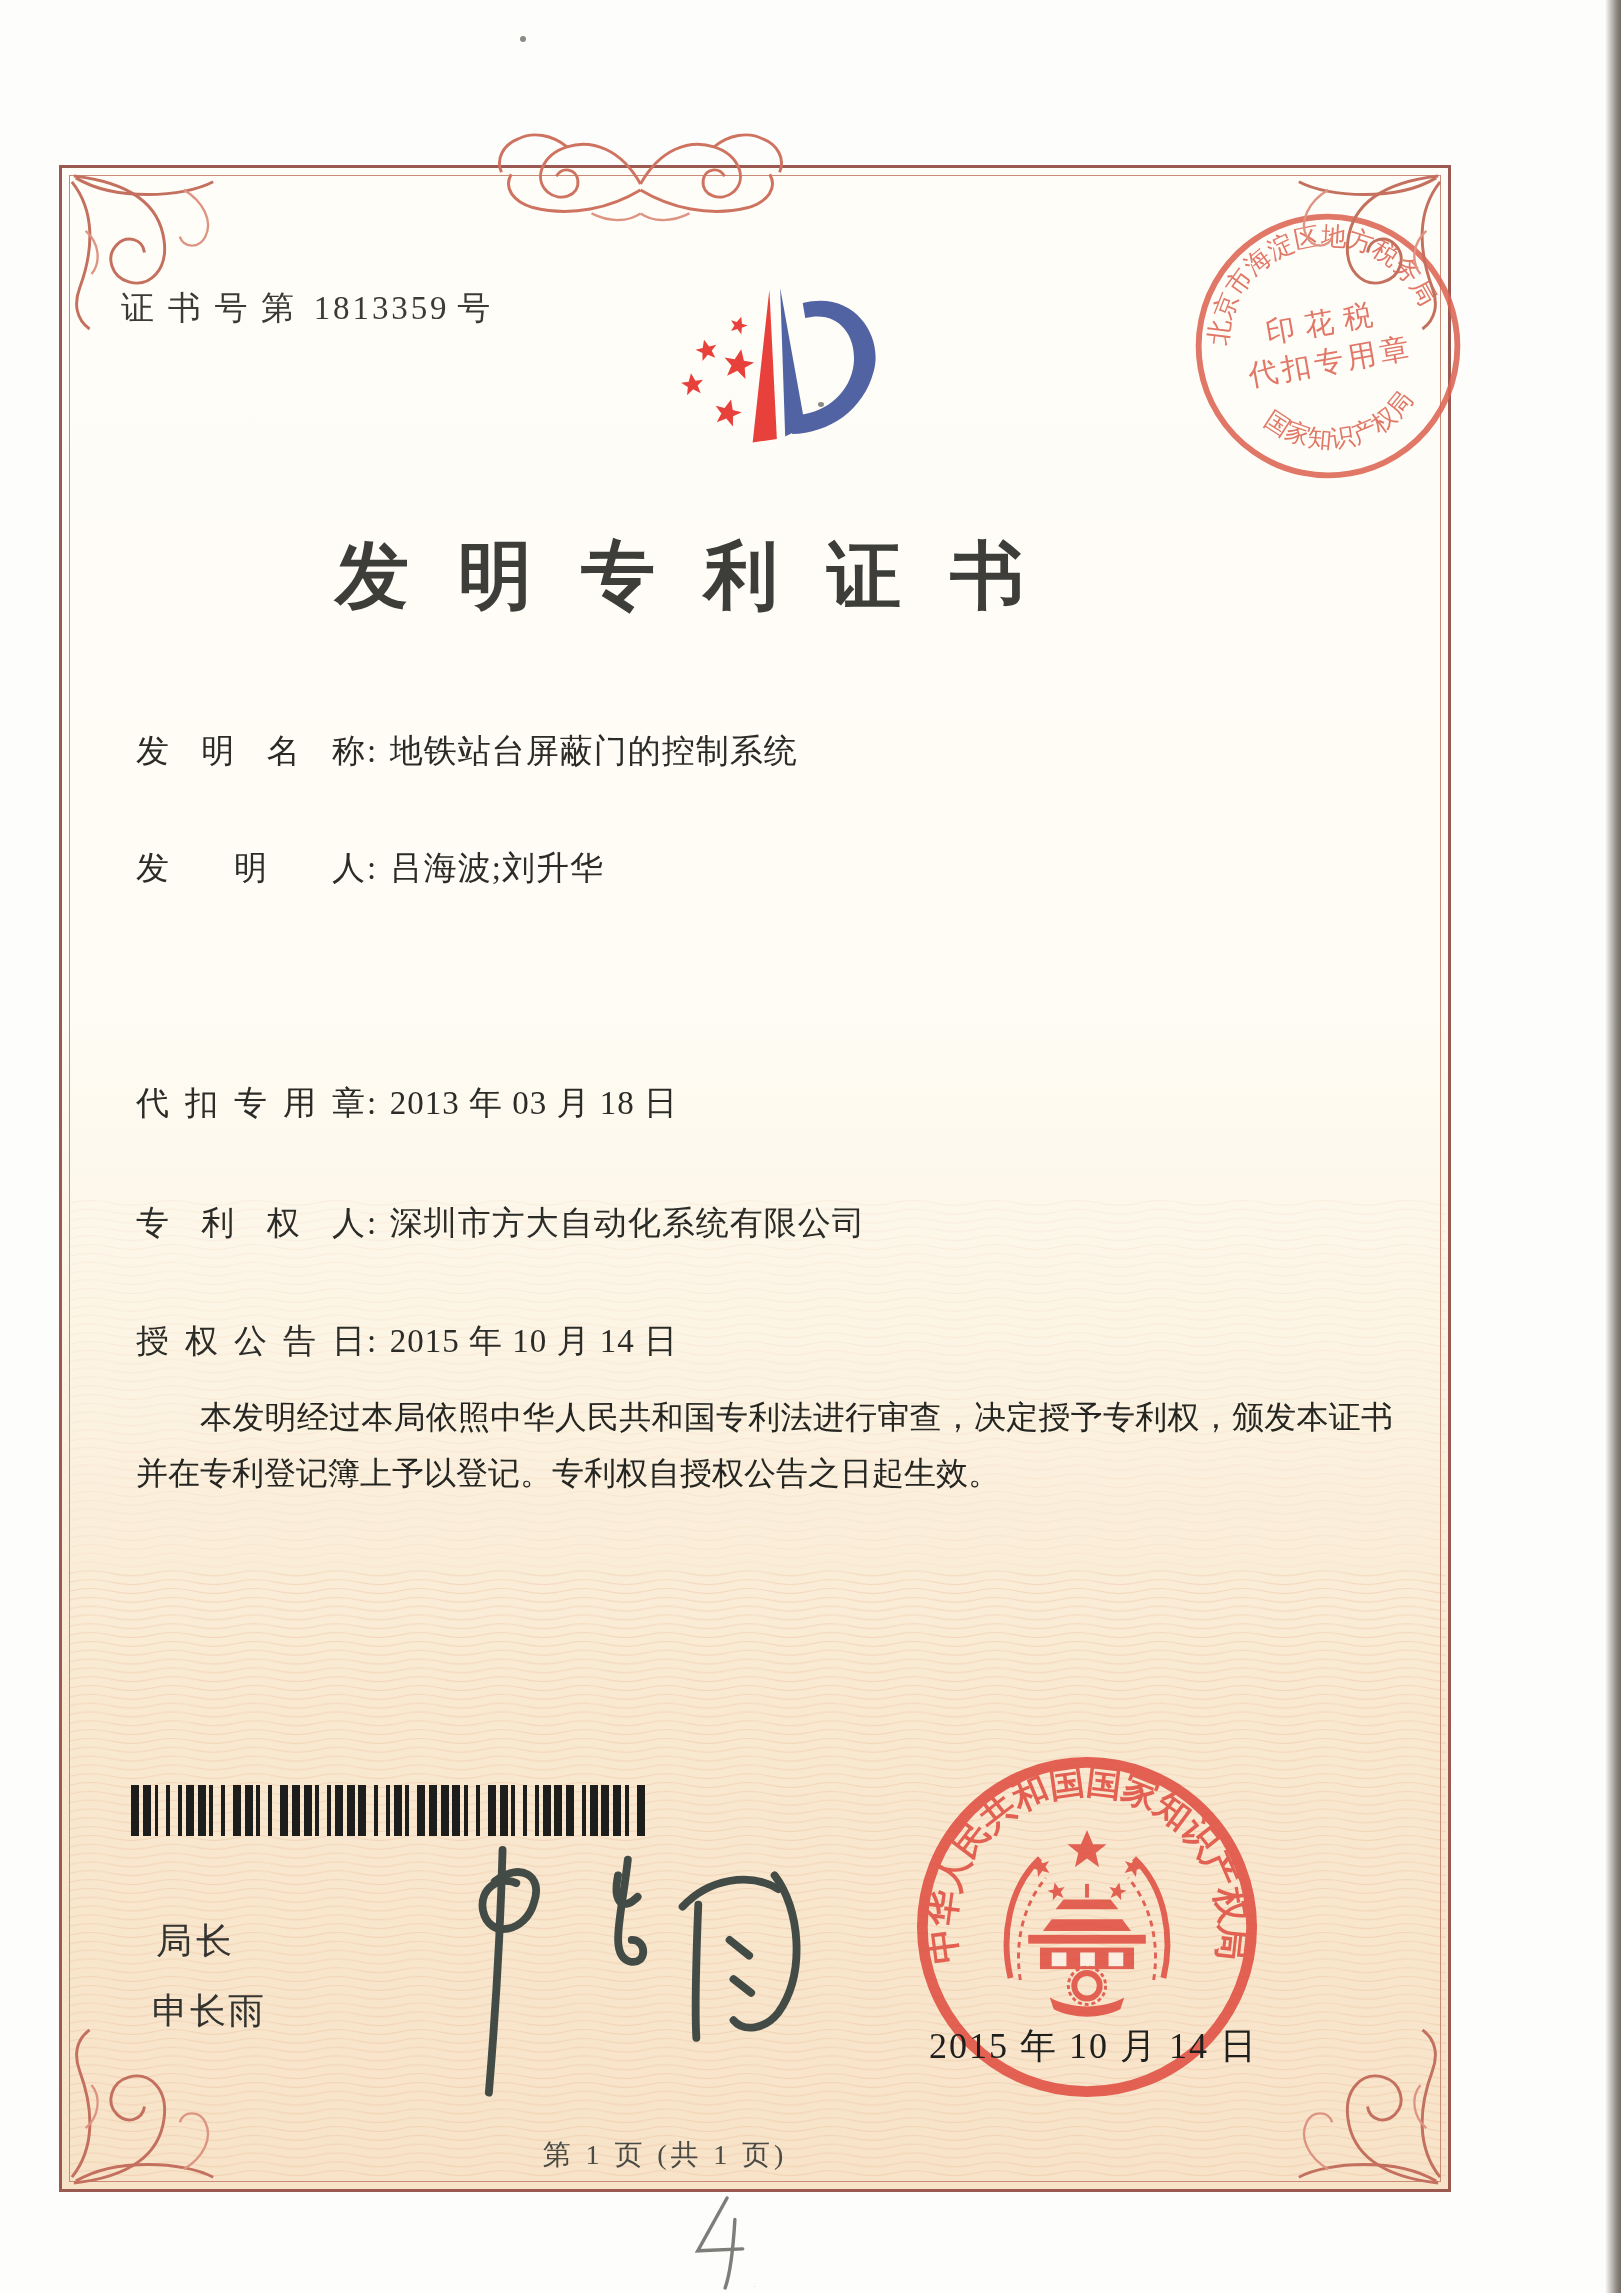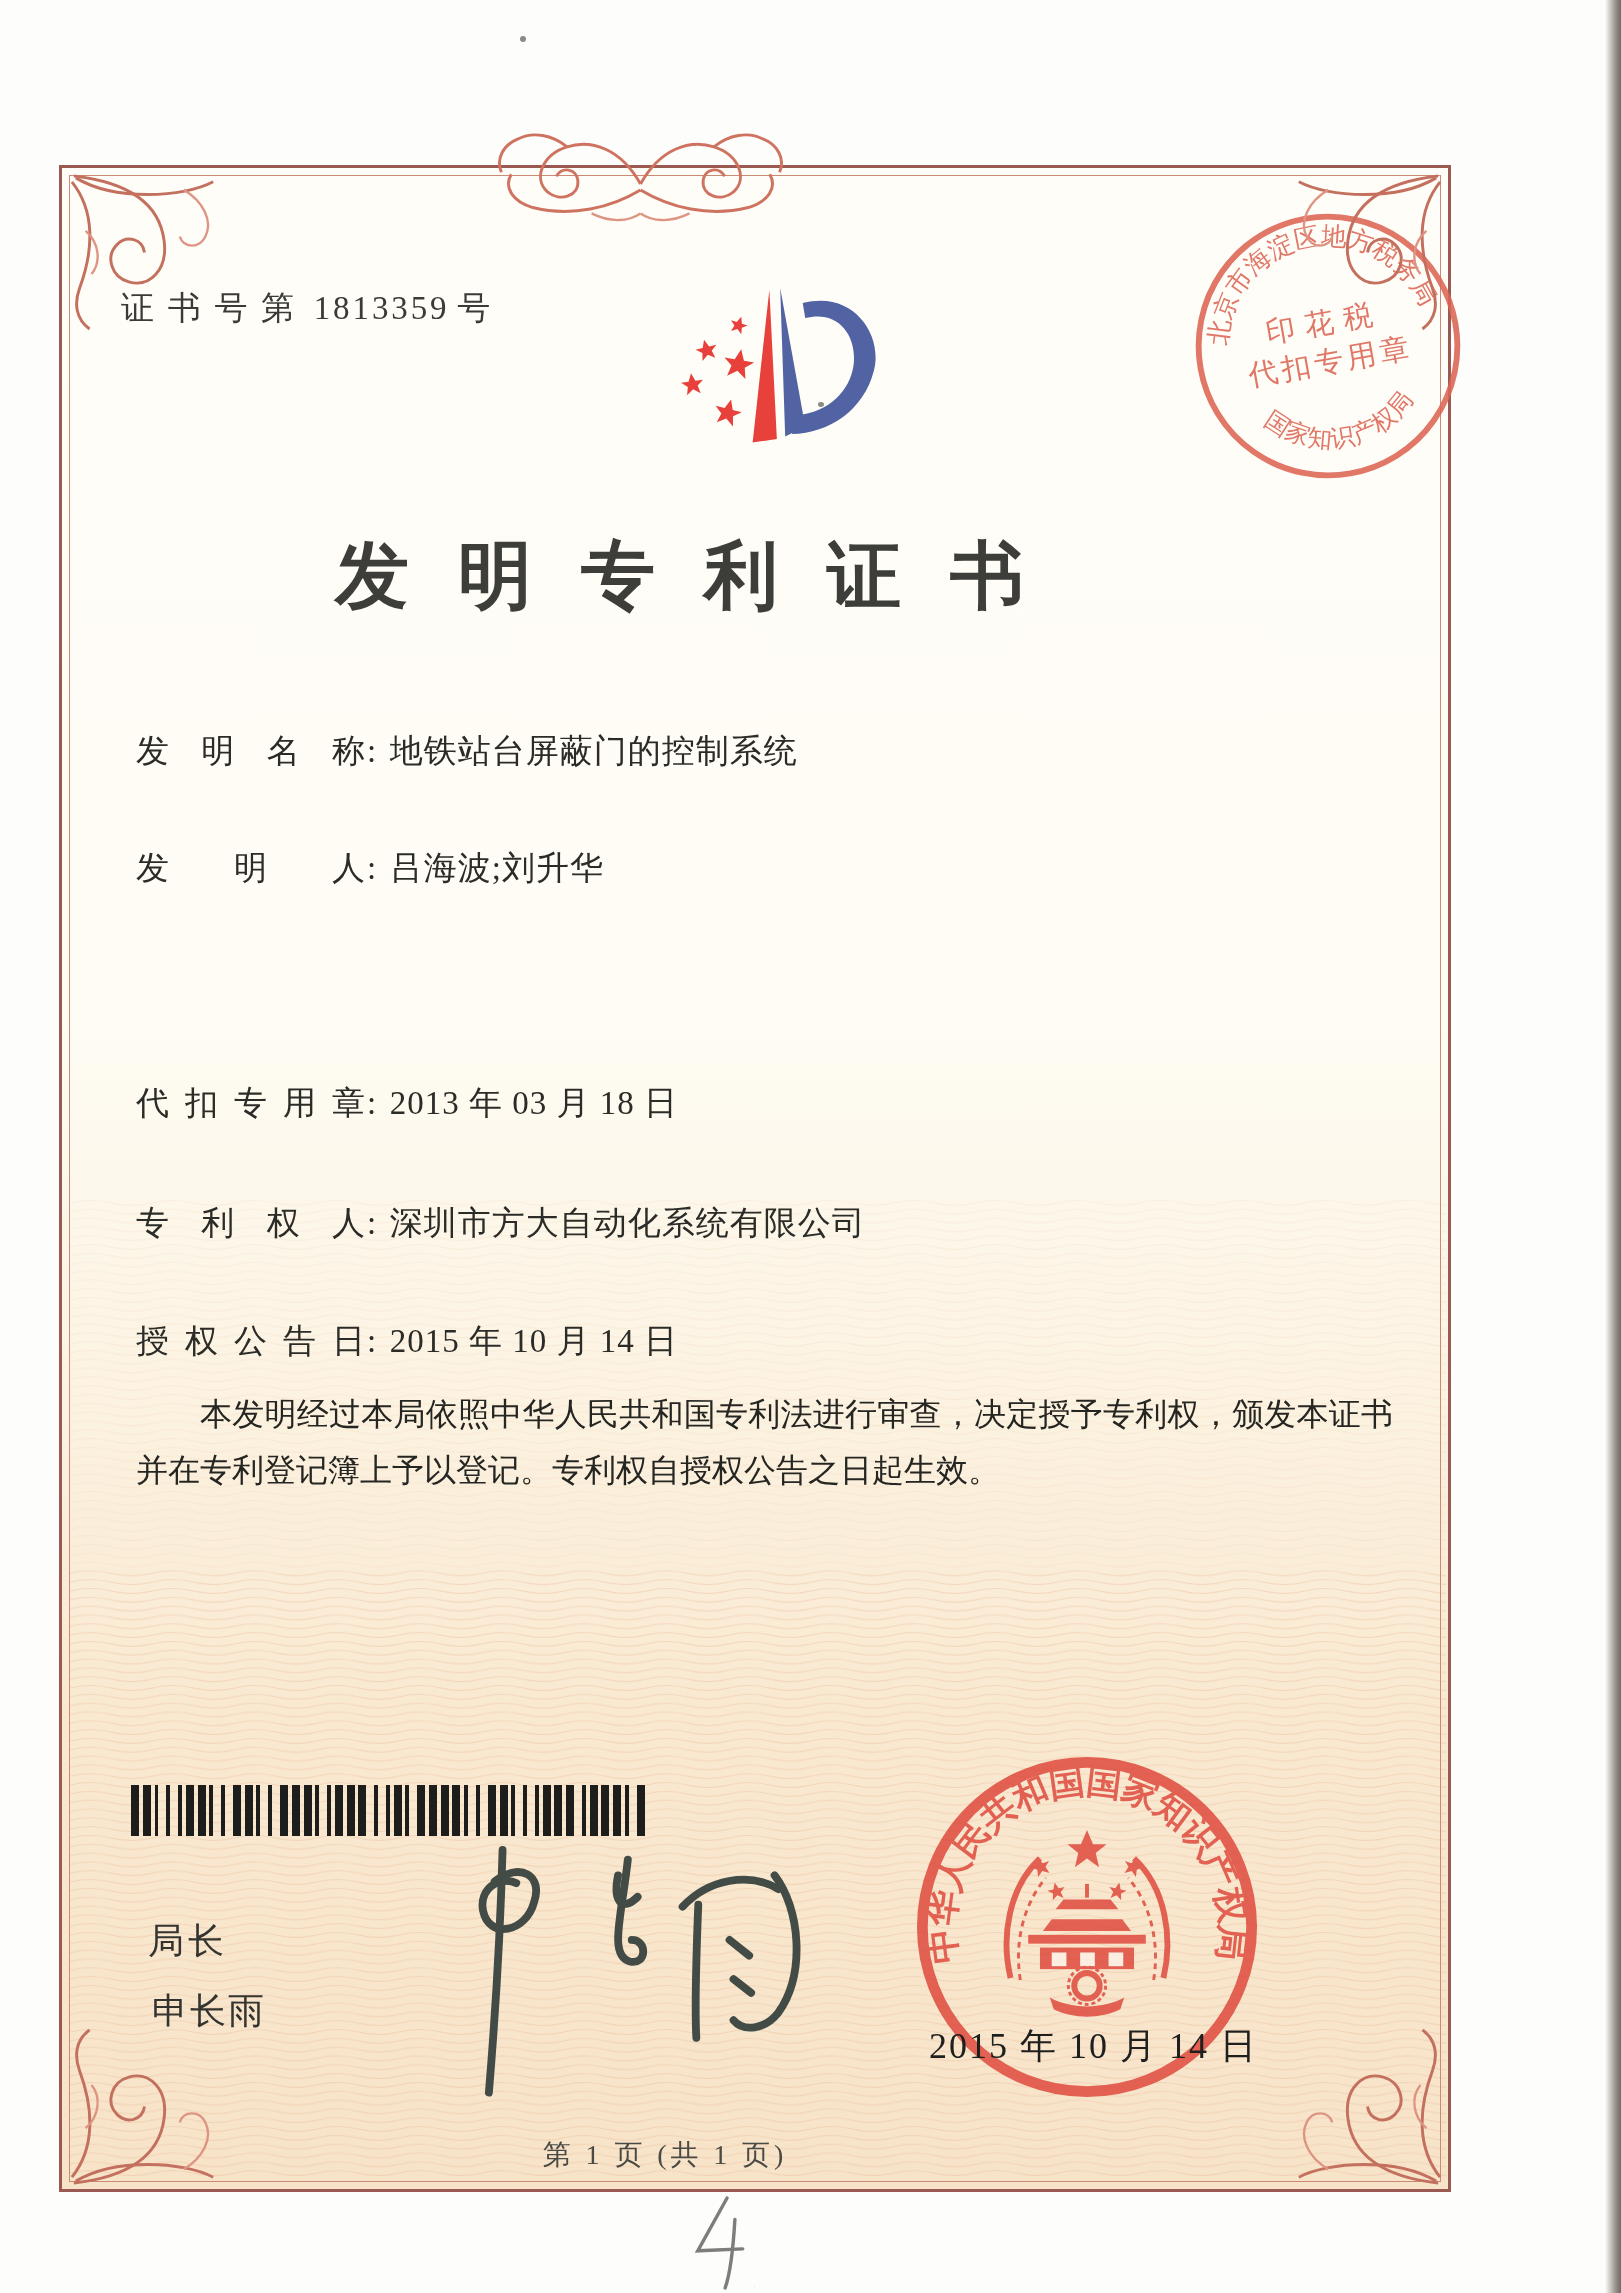--- a/index.html
+++ b/index.html
@@ -22,23 +22,23 @@
   #cert-no .num{letter-spacing:2.9px;margin-left:5.9px;}
   #cert-no .suf{margin-left:7.8px;}
   #doc-title{left:0;top:359px;width:1284px;text-align:center;font-size:74px;font-weight:700;
     color:#3d3d3a;letter-spacing:49px;white-space:nowrap;}
   .field-row{left:74px;height:45px;font-size:33px;white-space:nowrap;color:#2b2b27;}
   .flabel{display:inline-block;width:229px;text-align:justify;text-align-last:justify;}
   .fcolon{display:inline-block;margin:0 13.7px 0 2px;}
   .fvalue{letter-spacing:1px;}
   #paras{left:74px;top:1221px;width:1257px;font-size:32px;line-height:56px;
     text-align:justify;text-justify:inter-ideograph;color:#252522;}
-  #paras p{margin:0;text-indent:2em;font-family:Liberation Mono, monospace;}
+  #paras p{margin:0;text-indent:2em;}
   #barcode{left:69px;top:1617px;width:549px;height:51px;position:absolute;}
-  #issuer-title{left:86px;top:1749px;font-size:36px;letter-spacing:3.9px;color:#33332f;}
+  #issuer-title{left:94px;top:1749px;font-size:36px;letter-spacing:3.9px;color:#33332f;}
   #issuer-name{left:90px;top:1819px;font-size:36px;letter-spacing:2px;color:#33332f;}
   #seal-date{left:867px;top:1854px;font-size:36px;letter-spacing:2px;color:#1f1f1d;z-index:6;white-space:nowrap;}
   #page-footer{left:603px;top:1968px;transform:translateX(-50%);font-size:28px;
     letter-spacing:3.9px;color:#4a4a45;white-space:nowrap;}
   .speck{position:absolute;background:#8b8b85;border-radius:50%;}
   svg{display:block;}
   .noint{pointer-events:none;}
 </style>
 </head>
 <body>

